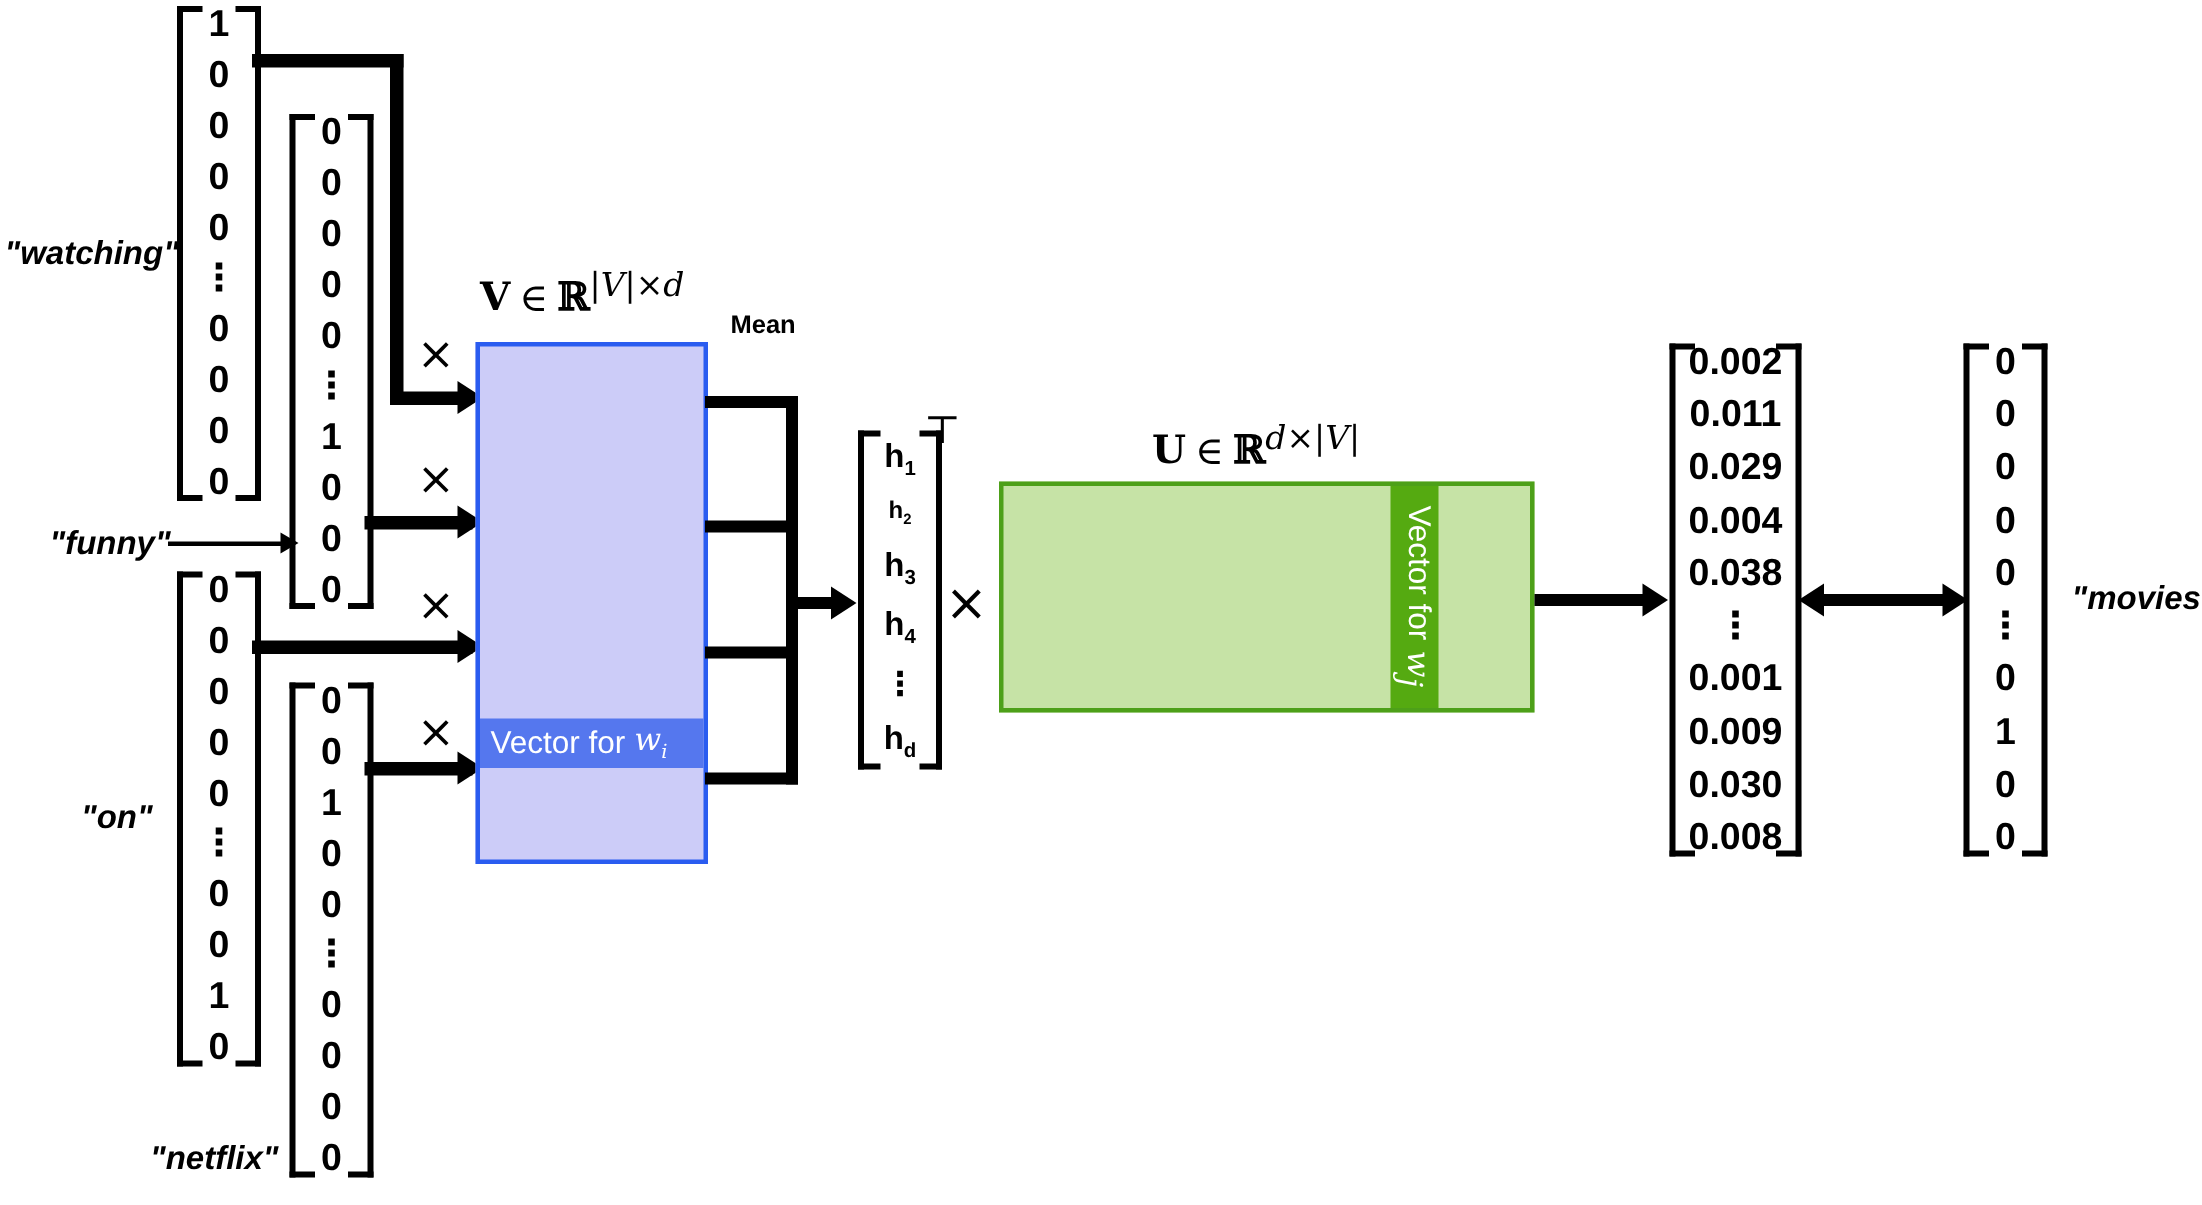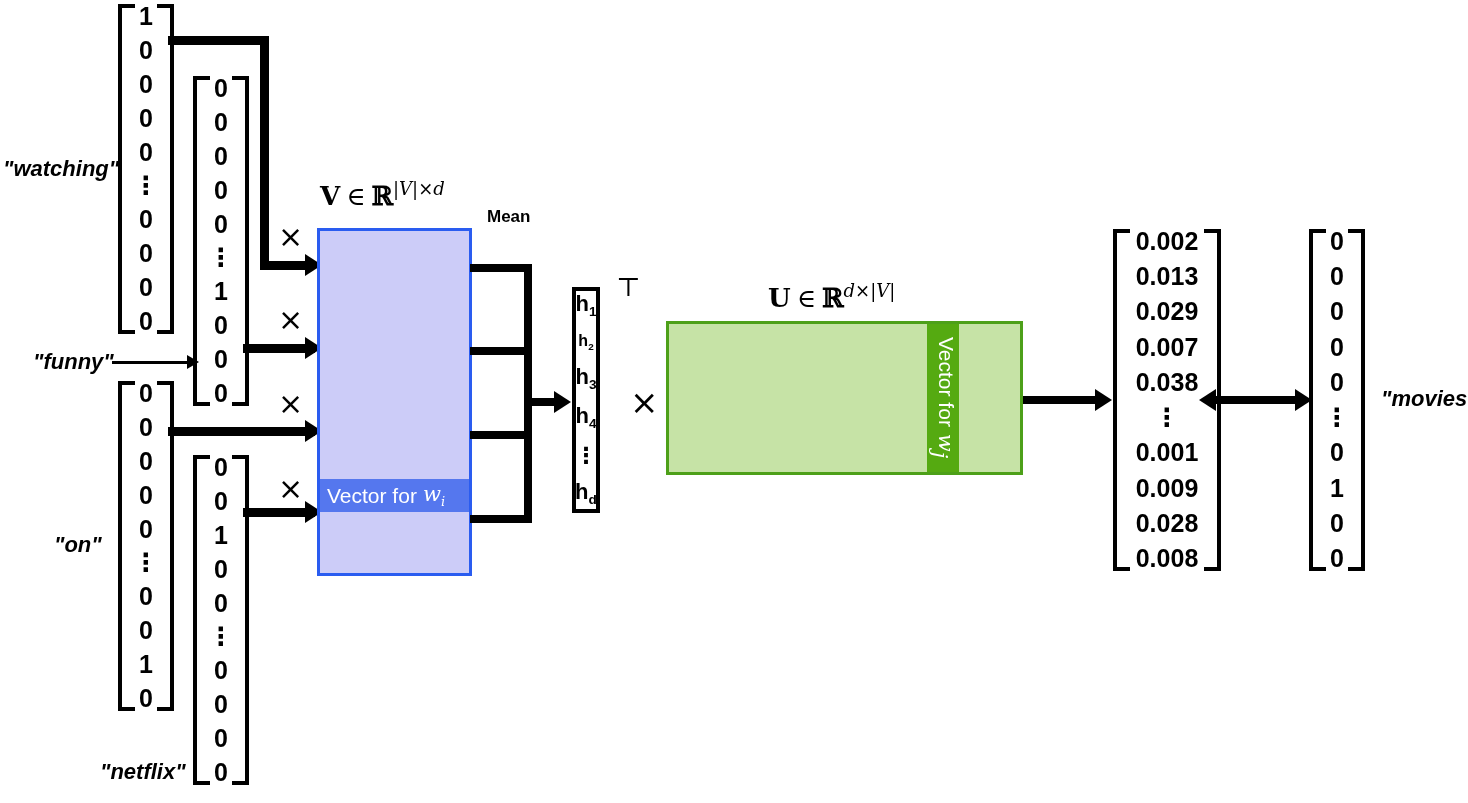--- a/index.html
+++ b/index.html
@@ -34,21 +34,21 @@
   .ucol{position:absolute;top:0;bottom:0;background:#55aa11;color:#fff;
         display:flex;align-items:center;justify-content:center;}
   .ucol span{writing-mode:vertical-rl;text-orientation:mixed;font-size:21px;
              white-space:nowrap;line-height:1;}
 
   
   .mathlab{position:absolute;font-family:"DejaVu Serif","Liberation Serif",serif;
            font-size:26px;white-space:nowrap;line-height:1;}
   .mathlab b{font-family:"DejaVu Serif",serif;font-weight:bold;}
   .mathlab .it{font-style:italic;}
-  .sup{font-size:18px;vertical-align:super;}
+  .sup{font-size:22px;vertical-align:super;}
   .meanlab{position:absolute;font-weight:bold;font-size:17px;line-height:1;}
 
   
   .hline{position:absolute;background:#000;}
   .vline{position:absolute;background:#000;}
   .ahead{position:absolute;width:0;height:0;}
   .ahead.r{border-top:11px solid transparent;border-bottom:11px solid transparent;border-left:17px solid #000;}
   .ahead.l{border-top:11px solid transparent;border-bottom:11px solid transparent;border-right:17px solid #000;}
   .ahead.thin-r{border-top:7px solid transparent;border-bottom:7px solid transparent;border-left:12px solid #000;}
 
@@ -176,21 +176,21 @@
   <div class="meanlab" style="left:487px;top:208px;">Mean</div>
 
   <div class="hline" style="left:470px;top:264px;width:62px;height:8px;"></div>
   <div class="hline" style="left:470px;top:347px;width:62px;height:8px;"></div>
   <div class="hline" style="left:470px;top:431px;width:62px;height:8px;"></div>
   <div class="hline" style="left:470px;top:515px;width:62px;height:8px;"></div>
   <div class="vline" style="left:524px;top:264px;width:8px;height:259px;"></div>
   <div class="hline" style="left:531px;top:398px;width:30px;height:8px;"></div>
   <div class="ahead r" style="left:554px;top:391px;"></div>
 
-  <div class="vec hvec" style="left:572px;top:287px;width:28px;height:226px;">
+  <div class="vec hvec" style="left:572px;top:287px;width:56px;height:226px;">
     <div class="brk l" style="width:11px;"></div>
     <div class="brk r" style="width:11px;"></div>
     <div class="cells" style="padding:6px 0;">
       <div class="cell" style="font-size:22px;">
         <span>h</span><span class="sub">1</span>
       </div>
       <div class="cell" style="font-size:16px;">
         <span>h</span><span class="sub">2</span>
       </div>
       <div class="cell" style="font-size:22px;">
@@ -219,33 +219,33 @@
         <span>Vector for</span><span style="font-family:'DejaVu Serif',serif;font-style:italic;margin-left:5px;">
           <span>w</span><span class="sub">j</span>
         </span>
       </span>
     </div>
   </div>
 
   <div class="hline" style="left:1023px;top:396px;width:80px;height:8px;"></div>
   <div class="ahead r" style="left:1095px;top:389px;"></div>
 
-  <div class="vec probs" style="left:1113px;top:229px;width:108px;height:342px;">
+  <div class="vec probs" style="left:1113px;top:229px;width:88px;height:342px;">
     <div class="brk l"></div>
     <div class="brk r"></div>
     <div class="cells">
       <div class="cell">0.002</div>
-      <div class="cell">0.013</div>
+      <div class="cell">0.011</div>
       <div class="cell">0.029</div>
-      <div class="cell">0.007</div>
+      <div class="cell">0.004</div>
       <div class="cell">0.038</div>
       <div class="cell vdots">⋮</div>
       <div class="cell">0.001</div>
       <div class="cell">0.009</div>
-      <div class="cell">0.028</div>
+      <div class="cell">0.030</div>
       <div class="cell">0.008</div>
     </div>
   </div>
 
   <div class="hline" style="left:1212px;top:396px;width:90px;height:8px;"></div>
   <div class="ahead l" style="left:1199px;top:389px;"></div>
   <div class="ahead r" style="left:1295px;top:389px;"></div>
 
   <div class="vec small" style="left:1309px;top:229px;width:56px;height:342px;">
     <div class="brk l"></div>

